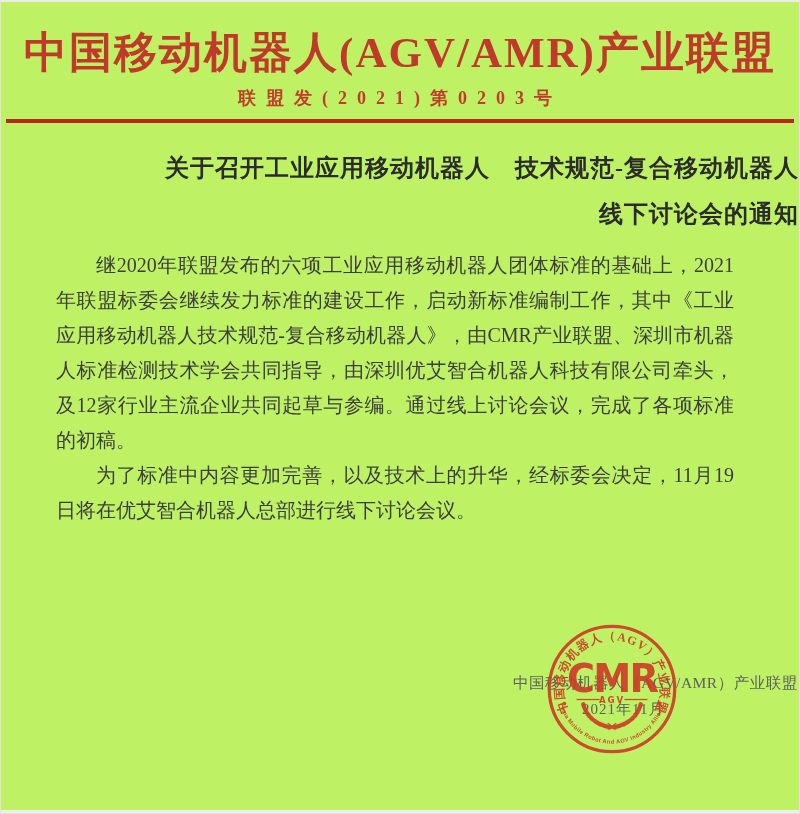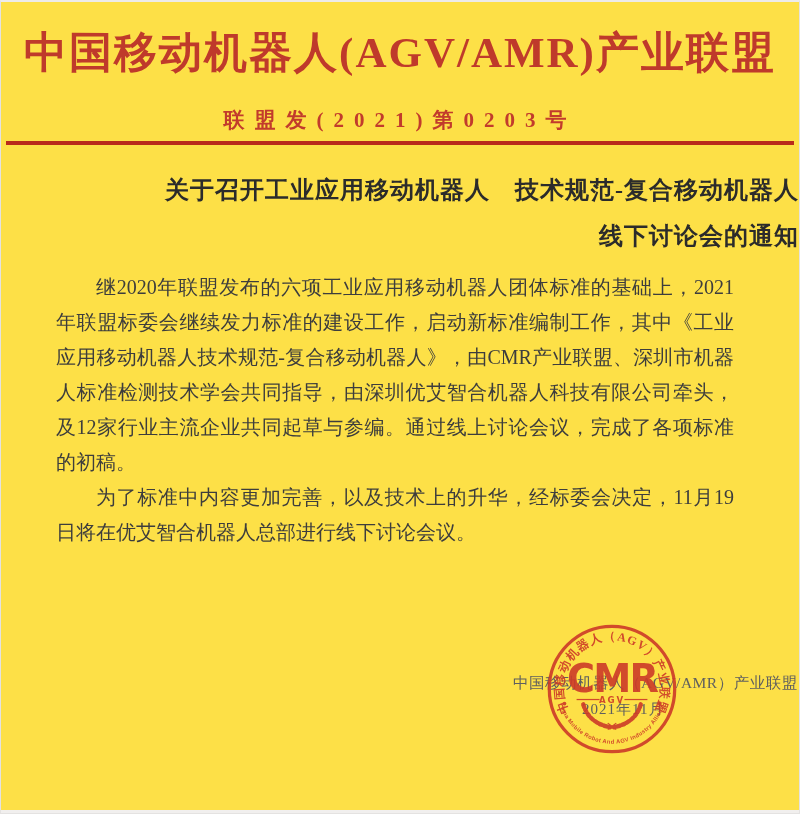--- a/index.html
+++ b/index.html
@@ -1,41 +1,41 @@
 <!DOCTYPE html>
 <html><head>
 <meta charset="utf-8">
 <style>
   html,body { margin:0; padding:0; background:#ffffff; }
   .page {
     position:relative;
     width:800px; height:814px;
     box-sizing:border-box;
-    background:#fde047;
+    background:#bef264;
     border:1px solid #e4e2e1;
     border-top:2px solid #edebea;
     overflow:hidden;
     font-family:"Liberation Serif","DejaVu Serif",serif;
   }
   
   .org-name {
     margin-top:26px;
     text-align:center;
     color:#bf3a2b;
     font-size:43px;
     font-weight:bold;
     letter-spacing:2px;
     line-height:50px;
     white-space:nowrap;
   }
   .doc-number {
-    margin-top:32px;
+    margin-top:10px;
     text-align:center;
     color:#c23b2c;
-    font-size:21px;
+    font-size:18px;
     font-weight:bold;
     letter-spacing:10px;
     line-height:20px;
     white-space:nowrap;
   }
   .red-rule {
     height:4px;
     background:#b92a1b;
     margin:11px 5px 0 5px;
   }

